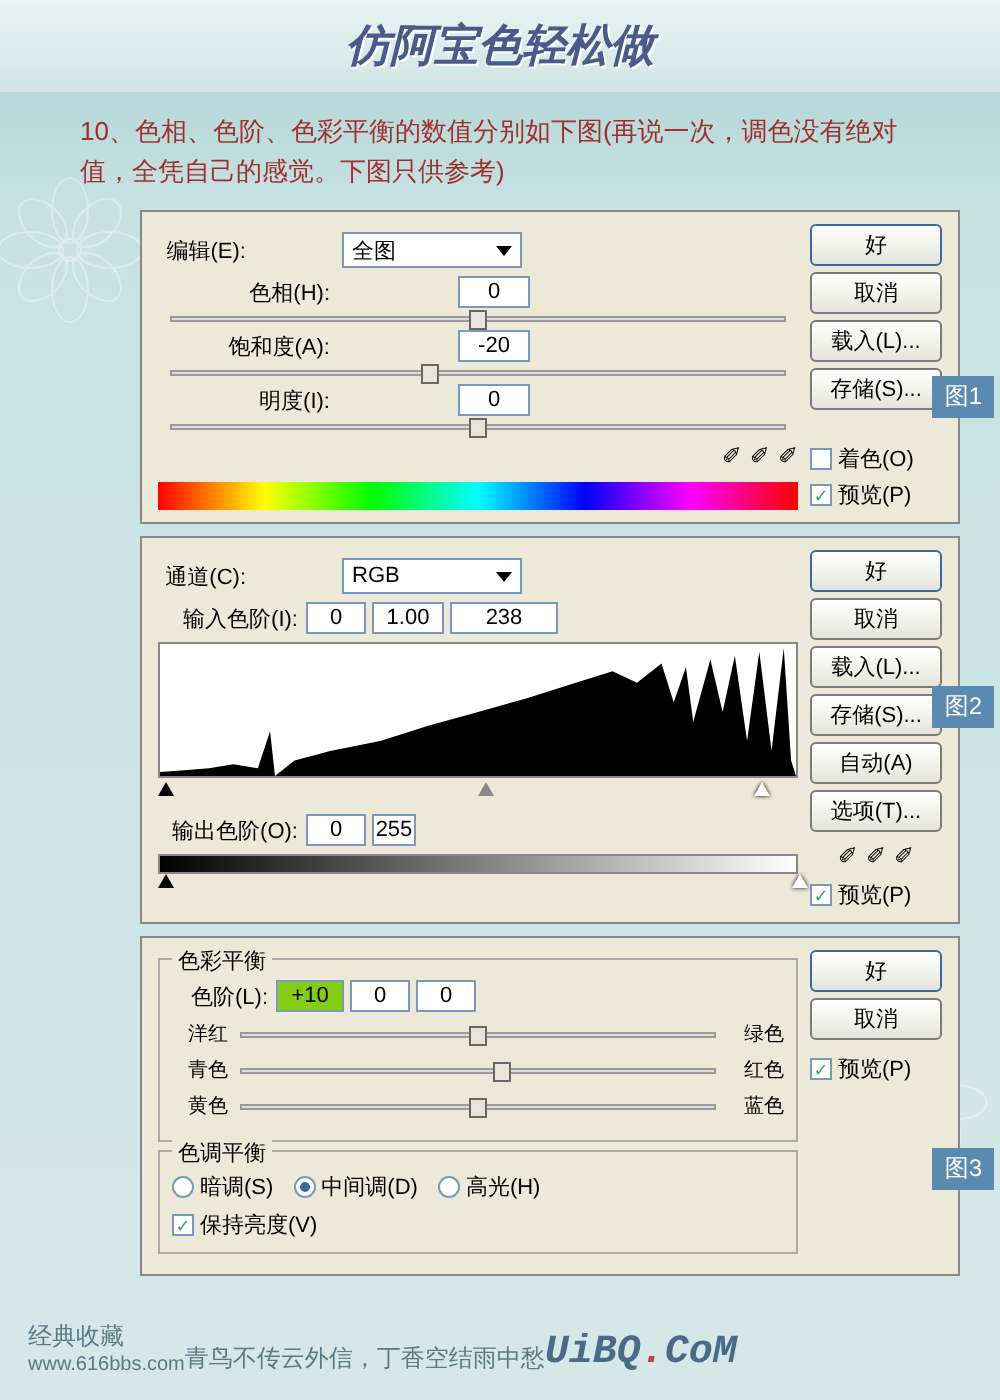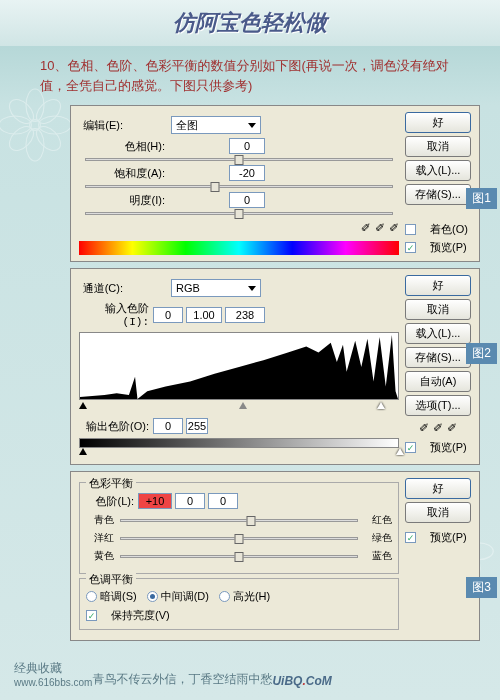--- a/index.html
+++ b/index.html
@@ -8,44 +8,44 @@
 .intro { padding: 10px 30px 8px 40px; color: #a03030; font-size: 13px; line-height: 1.5; }
 .dialog { background: #ece9d8; border: 1px solid #888; margin: 6px 20px 6px 70px; position: relative; font-size: 11px; color: #000; }
 .dialog-body { display: flex; padding: 6px 8px; }
 .main-col { flex: 1; padding-right: 6px; }
 .btn-col { width: 66px; display: flex; flex-direction: column; gap: 3px; }
 .btn { background: linear-gradient(#fff, #e5e5dc); border: 1px solid #7a7a7a; border-radius: 3px; padding: 2px 0; text-align: center; font-size: 11px; cursor: pointer; }
 .btn.primary { border: 1px solid #3a6aa0; }
 .row { display: flex; align-items: center; margin: 4px 0; }
 .label { text-align: right; padding-right: 4px; }
 .input { background: #fff; border: 1px solid #7a99bd; width: 36px; height: 16px; text-align: center; font-size: 11px; }
-.input.hl { background: #ef4444; }
+.input.hl { background: #84cc16; }
 .select { background: #fff; border: 1px solid #7a99bd; height: 18px; padding: 0 4px; display: flex; align-items: center; justify-content: space-between; margin-left: 44px; }
 .select .arrow { width: 0; height: 0; border-left: 4px solid transparent; border-right: 4px solid transparent; border-top: 5px solid #000; }
 .slider { flex: 1; height: 3px; background: #ddd; border: 1px solid #999; position: relative; margin: 0 6px; }
 .slider .thumb { position: absolute; top: -4px; width: 9px; height: 10px; background: #e8e5d8; border: 1px solid #666; transform: translateX(-50%); }
 .eyedroppers { display: flex; justify-content: flex-end; gap: 4px; padding: 2px 0; }
 .eyedropper { font-size: 12px; cursor: pointer; }
-.ck { display: flex; align-items: center; gap: 14px; }
+.ck { display: flex; align-items: center; gap: 3px; }
 .ck .box { width: 11px; height: 11px; background: #fff; border: 1px solid #7a99bd; display: flex; align-items: center; justify-content: center; font-size: 9px; color: #3a6; }
 .hue-bar { height: 14px; margin: 4px 0 0; background: linear-gradient(90deg, red, yellow, lime, cyan, blue, magenta, red); }
 .fig-label { position: absolute; right: -18px; background: #5a8ab0; color: #fff; padding: 2px 6px; font-size: 12px; }
 .histogram { height: 68px; background: #fff; border: 1px solid #888; margin: 4px 0; position: relative; overflow: hidden; }
 .histo-svg { width: 100%; height: 100%; display: block; }
 .grad-bar { height: 10px; background: linear-gradient(90deg, #000, #fff); border: 1px solid #888; margin: 2px 0; }
 .mini-slider { height: 8px; position: relative; }
 .mini-slider .tri { position: absolute; top: -2px; width: 0; height: 0; border-left: 4px solid transparent; border-right: 4px solid transparent; }
 .group { border: 1px solid #aaa; padding: 6px; margin: 4px 0; position: relative; }
 .group .legend { position: absolute; top: -7px; left: 6px; background: #ece9d8; padding: 0 3px; font-size: 11px; }
 .radio { display: inline-flex; align-items: center; gap: 3px; margin-right: 10px; }
 .radio .circ { width: 11px; height: 11px; border: 1px solid #7a99bd; border-radius: 50%; background: #fff; display: flex; align-items: center; justify-content: center; }
 .radio .circ.on::after { content: ""; width: 5px; height: 5px; background: #3a6aa0; border-radius: 50%; }
 .side-label { text-align: right; min-width: 28px; font-size: 10px; }
 .footer { position: absolute; bottom: 12px; left: 0; right: 0; padding: 0 14px; display: flex; justify-content: flex-start; align-items: flex-end; color: #5a7a85; font-size: 12px; }
-.footer .logo { font-size: 12px; font-weight: bold; font-style: italic; color: #4a6a88; }
+.footer .logo { font-size: 20px; font-weight: bold; font-style: italic; color: #4a6a88; font-family: Liberation Mono, monospace; }
 .footer .logo .dot { color: #c04040; }
 .deco { position: absolute; pointer-events: none; opacity: 0.35; }
 .flower1 { top: 80px; left: -10px; width: 90px; height: 90px; }
 .flower2 { bottom: 60px; right: -10px; width: 120px; height: 120px; }
 </style>
 </head>
 <body>
 
 <svg class="deco flower1" viewBox="0 0 100 100">
     <g fill="none" stroke="#fff" stroke-width="1.2">
@@ -148,24 +148,24 @@
   <div class="dialog-body">
     <div class="main-col">
       <div class="row">
         <div class="label" style="width:48px;">通道(C):</div>
         <div class="select" style="width:90px;">
           <span>RGB</span>
           <span class="arrow"></span>
         </div>
       </div>
       <div class="row">
-        <div class="label" style="width:74px;font-family:Liberation Mono, monospace;">输入色阶(I):</div>
+        <div class="label" style="width:74px;">输入色阶(I):</div>
         <input class="input" style="width: 30px;" value="0">
         <input class="input" style="width: 36px; margin: 0px 3px;" value="1.00">
-        <input class="input" style="width: 40px;" value="238">
+        <input class="input" style="width: 54px;" value="238">
       </div>
       <div class="histogram">
         <svg class="histo-svg" viewBox="0 0 260 68" preserveAspectRatio="none">
             <path fill="#000" d="M0 68 L0 66 L10 65 L20 64 L30 62 L40 64 L45 45 L47 68 L55 60 L70 55 L90 50 L110 42 L130 35 L150 28 L170 20 L185 14 L195 20 L205 10 L210 30 L215 12 L218 40 L225 8 L230 35 L235 6 L240 50 L245 4 L250 55 L255 2 L258 60 L260 68 Z"></path>
           </svg>
       </div>
       <div class="mini-slider">
         <span class="tri" style="left:0;border-bottom:7px solid #000;"></span>
         <span class="tri" style="left:50%;border-bottom:7px solid #888;"></span>
         <span class="tri" style="left:93%;border-bottom:7px solid #fff;filter:drop-shadow(0 0 1px #000);"></span>
@@ -207,32 +207,32 @@
     <div class="main-col">
       <div class="group">
         <div class="legend">色彩平衡</div>
         <div class="row">
           <div class="label" style="width:52px;">色阶(L):</div>
           <input class="input hl" style="width: 34px;" value="+10">
           <input class="input" style="width: 30px; margin: 0px 3px;" value="0">
           <input class="input" style="width: 30px;" value="0">
         </div>
         <div class="row">
+            <span class="side-label">洋红</span>
+            <div class="slider">
+              <div class="thumb" style="left:50%;"></div>
+            </div>
+            <span class="side-label">绿色</span>
+          </div>
+        <div class="row">
             <span class="side-label">青色</span>
             <div class="slider">
               <div class="thumb" style="left:55%;"></div>
             </div>
             <span class="side-label">红色</span>
-          </div>
-        <div class="row">
-            <span class="side-label">洋红</span>
-            <div class="slider">
-              <div class="thumb" style="left:50%;"></div>
-            </div>
-            <span class="side-label">绿色</span>
           </div>
         <div class="row">
             <span class="side-label">黄色</span>
             <div class="slider">
               <div class="thumb" style="left:50%;"></div>
             </div>
             <span class="side-label">蓝色</span>
           </div>
       </div>
       <div class="group">

